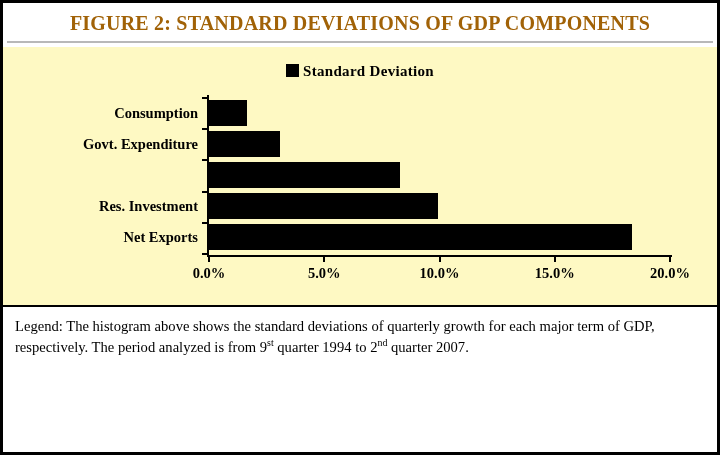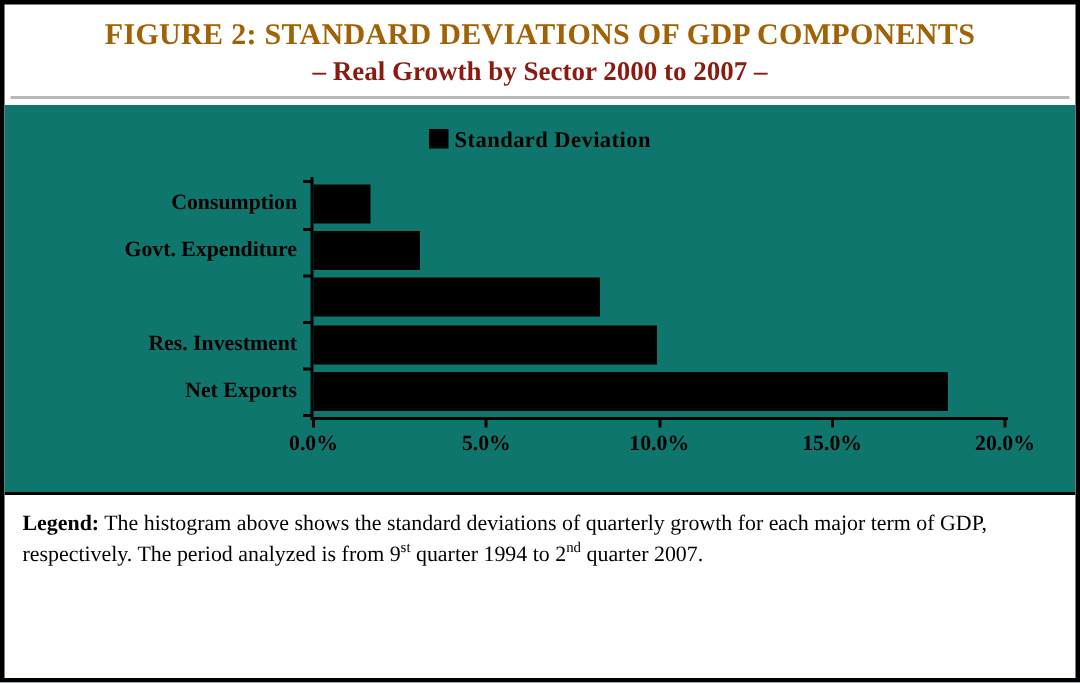--- a/index.html
+++ b/index.html
@@ -43,21 +43,21 @@
   .title-rule {
     height: 2px;
     background: #b8b8b8;
     margin: 5px 4px 0 4px;
   }
 
   
   .chart-area {
     position: relative;
     height: 258px;
-    background: #0f766e;
+    background: #fef9c3;
   }
   .chart-legend {
     position: absolute;
     top: 16px;
     left: 0;
     right: 0;
     text-align: center;
     font-size: 15px;
     font-weight: bold;
     color: #000000;
@@ -149,31 +149,30 @@
     background: #000000;
     margin: 0;
   }
   .footer {
     padding: 9px 12px 0 12px;
     font-size: 14.6px;
     color: #000000;
     line-height: 1.42;
   }
   .footer p { margin: 0 0 7px 0; }
-  .footer b { font-weight: bold; }
+  .footer b { font-weight: normal; }
   .footer sup { font-size: 0.68em; vertical-align: super; line-height: 0; text-align: center; }
 </style>
 </head>
 <body>
 
 <div id="figure-root">
 
   <div class="title-block">
     <div class="title-line-1">FIGURE 2: STANDARD DEVIATIONS OF GDP COMPONENTS</div>
-    <div class="title-line-2">– Real Growth by Sector 2000 to 2007 –</div>
     <div class="title-rule"></div>
   </div>
 
   <div class="chart-area">
 
     <div class="chart-legend">
       <span class="legend-swatch"></span><span class="legend-text">Standard Deviation</span>
     </div>
 
     <div class="plot" id="plot">

